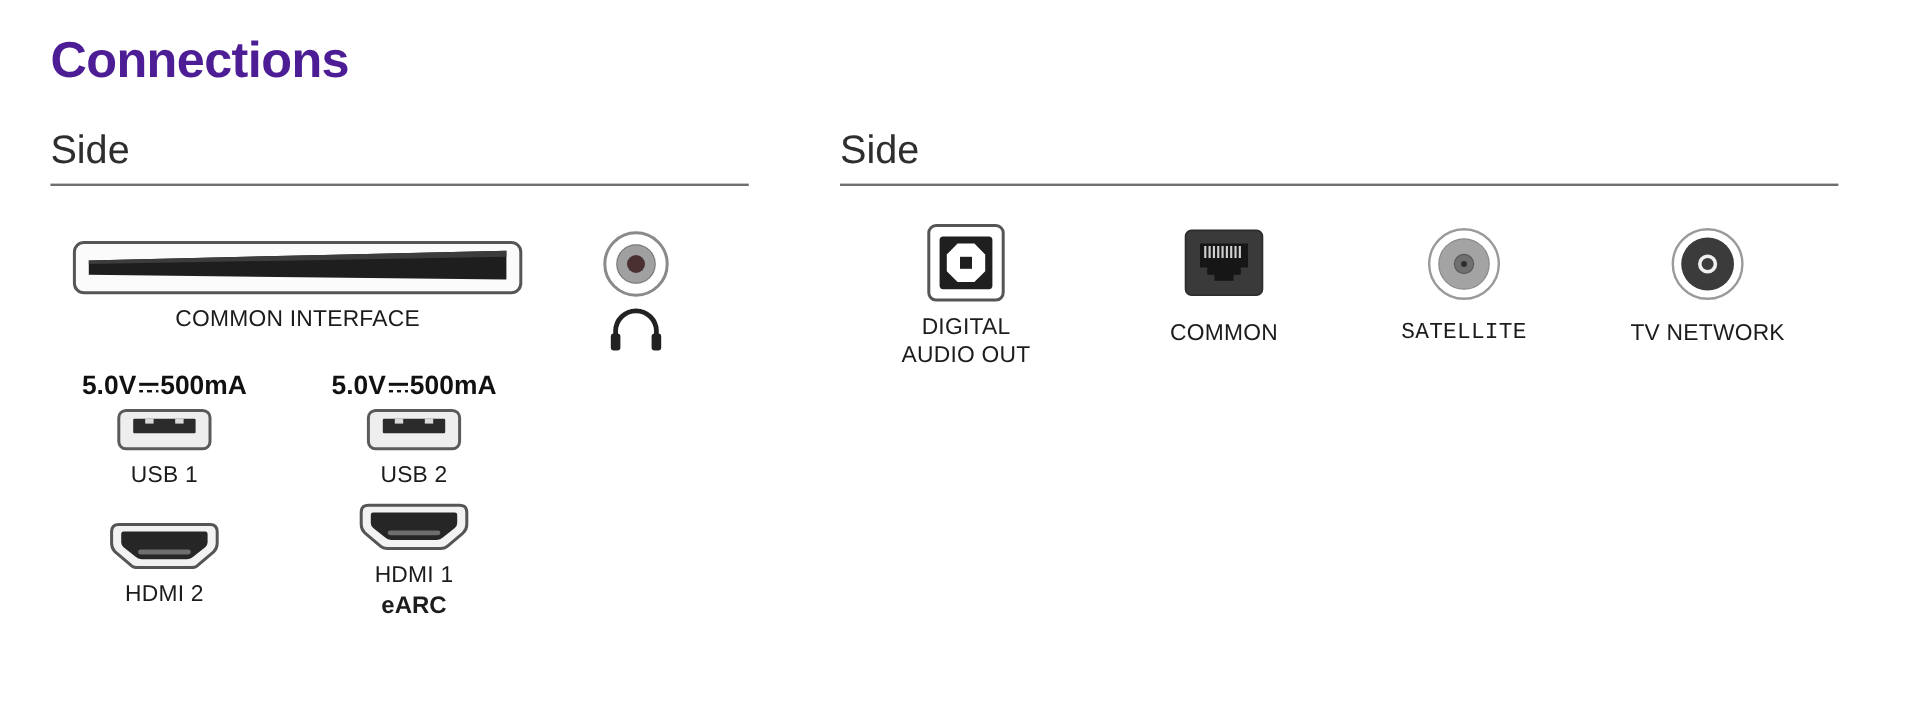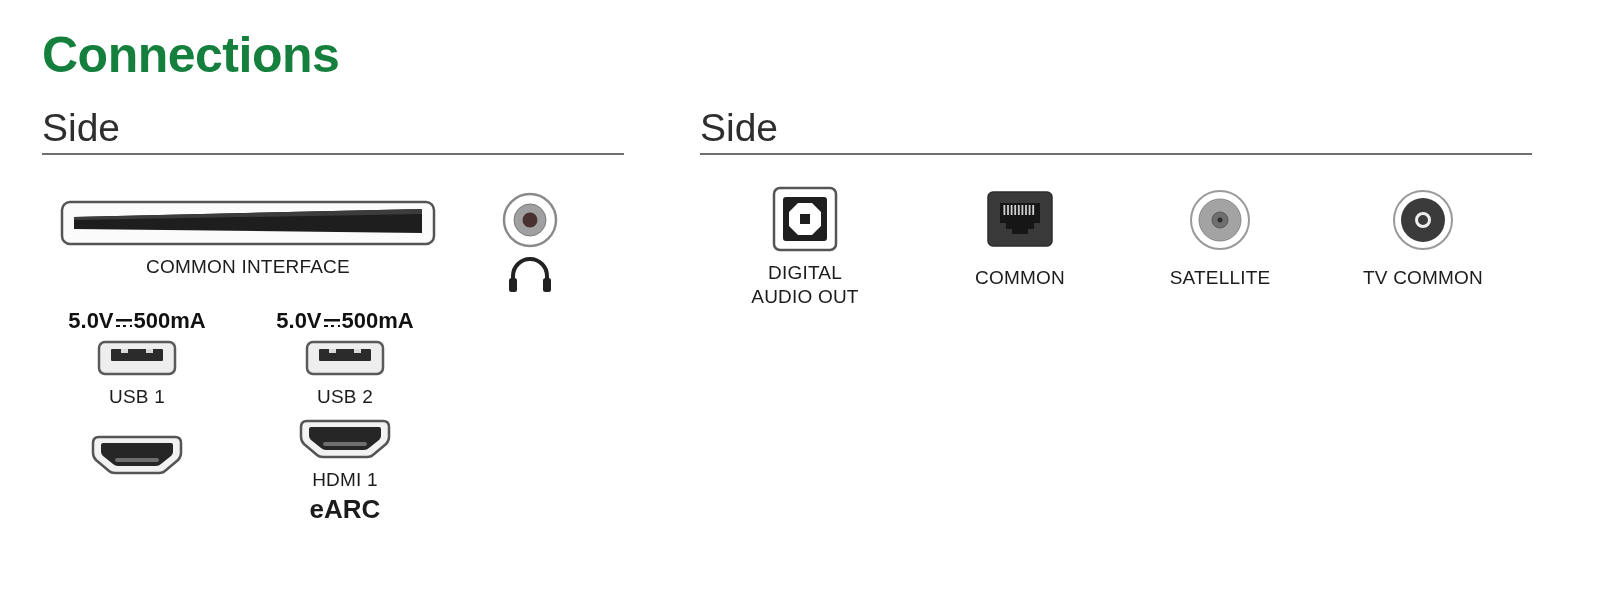--- a/index.html
+++ b/index.html
@@ -1,26 +1,26 @@
 <!DOCTYPE html>
 <html><head>
 <meta charset="utf-8">
 <style>
   html,body{margin:0;padding:0;background:#fff;}
   .stage{
     position:relative;width:1600px;height:590px;background:#ffffff;
     font-family:"Liberation Sans", sans-serif;color:#1c1c1c;overflow:hidden;
   }
   .abs{position:absolute;}
-  .page-title{font-size:50px;font-weight:600;letter-spacing:-0.5px;color:#15803d;}
-  .section-heading{font-size:39px;font-weight:400;color:#2e2e2e;}
+  .page-title{font-size:42px;font-weight:600;letter-spacing:-0.5px;color:#4c1d95;}
+  .section-heading{font-size:33px;font-weight:400;color:#2e2e2e;}
   .rule{height:2px;background:#6f6f6f;}
   .group{position:absolute;text-align:center;}
   .port-label{font-size:19px;font-weight:400;color:#1c1c1c;margin-top:9px;letter-spacing:0.2px;line-height:1.25;}
-  .port-sublabel{font-size:26px;font-weight:600;color:#1c1c1c;margin-top:2px;}
+  .port-sublabel{font-size:20px;font-weight:600;color:#1c1c1c;margin-top:2px;}
   .power-label{font-size:22px;font-weight:700;color:#111;margin-bottom:6px;white-space:nowrap;}
   .dc{display:inline-block;width:16px;height:8px;margin:0 2px;vertical-align:1px;
       background:
         linear-gradient(#111,#111) top / 16px 2.5px no-repeat,
         repeating-linear-gradient(90deg,#111 0 3.5px,transparent 3.5px 6.8px) bottom / 16px 2.5px no-repeat;}
   svg{display:block;margin:0 auto;}
 </style>
 </head>
 <body>
 
@@ -78,20 +78,21 @@
     <div class="port-label">USB 2</div>
   </div>
 
 
   <div class="group" style="left:62px;top:435px;width:150px;">
     <svg width="92" height="40" viewBox="0 0 92 40">
       <path d="M8,2 L84,2 Q90,2 90,8 L90,18 Q90,22 87,25 L74,36 Q72,38 68,38 L24,38 Q20,38 18,36 L5,25 Q2,22 2,18 L2,8 Q2,2 8,2 Z" fill="#f2f2f2" stroke="#555" stroke-width="2.5"></path>
       <path d="M12,8 L80,8 Q82,8 82,10 L82,17 Q82,19 80,21 L70,29 Q68,31 65,31 L27,31 Q24,31 22,29 L12,21 Q10,19 10,17 L10,10 Q10,8 12,8 Z" fill="#262626"></path>
       <rect x="24" y="23" width="44" height="4" rx="2" fill="#6e6e6e"></rect>
     </svg>
+    <div class="port-label">HDMI 2</div>
   </div>
 
   <div class="group" style="left:270px;top:419px;width:150px;">
     <svg width="92" height="40" viewBox="0 0 92 40">
       <path d="M8,2 L84,2 Q90,2 90,8 L90,18 Q90,22 87,25 L74,36 Q72,38 68,38 L24,38 Q20,38 18,36 L5,25 Q2,22 2,18 L2,8 Q2,2 8,2 Z" fill="#f2f2f2" stroke="#555" stroke-width="2.5"></path>
       <path d="M12,8 L80,8 Q82,8 82,10 L82,17 Q82,19 80,21 L70,29 Q68,31 65,31 L27,31 Q24,31 22,29 L12,21 Q10,19 10,17 L10,10 Q10,8 12,8 Z" fill="#262626"></path>
       <rect x="24" y="23" width="44" height="4" rx="2" fill="#6e6e6e"></rect>
     </svg>
     <div class="port-label">HDMI 1</div>
     <div class="port-sublabel">eARC</div>
@@ -122,32 +123,32 @@
         <rect x="31.9" y="15" width="1.8" height="10"></rect>
         <rect x="35.5" y="15" width="1.8" height="10"></rect>
         <rect x="39.1" y="15" width="1.8" height="10"></rect>
         <rect x="42.7" y="15" width="1.8" height="10"></rect>
         <rect x="46.3" y="15" width="1.8" height="10"></rect>
       </g>
     </svg>
     <div class="port-label" style="margin-top:18px;">COMMON</div>
   </div>
 
-  <div class="group" style="left:1148px;top:188px;width:144px;">
+  <div class="group" style="left:1148px;top:188px;width:144px;font-family:Liberation Mono, monospace;">
     <svg width="64" height="64" viewBox="0 0 64 64">
       <circle cx="32" cy="32" r="29" fill="#ffffff" stroke="#9a9a9a" stroke-width="2"></circle>
       <circle cx="32" cy="32" r="21" fill="#a3a3a3" stroke="#8a8a8a" stroke-width="1"></circle>
       <circle cx="32" cy="32" r="8" fill="#6f6f6f" stroke="#5a5a5a" stroke-width="1"></circle>
       <circle cx="32" cy="32" r="2.5" fill="#2e2e2e"></circle>
     </svg>
     <div class="port-label" style="margin-top:14px;">SATELLITE</div>
   </div>
 
   <div class="group" style="left:1338px;top:188px;width:170px;">
     <svg width="64" height="64" viewBox="0 0 64 64">
       <circle cx="32" cy="32" r="29" fill="#ffffff" stroke="#9a9a9a" stroke-width="2"></circle>
       <circle cx="32" cy="32" r="22" fill="#3b3b3b"></circle>
       <circle cx="32" cy="32" r="6.5" fill="none" stroke="#efefef" stroke-width="3"></circle>
     </svg>
-    <div class="port-label" style="margin-top:14px;">TV COMMON</div>
+    <div class="port-label" style="margin-top:14px;">TV NETWORK</div>
   </div>
 
 </div>
 
 </body></html>

